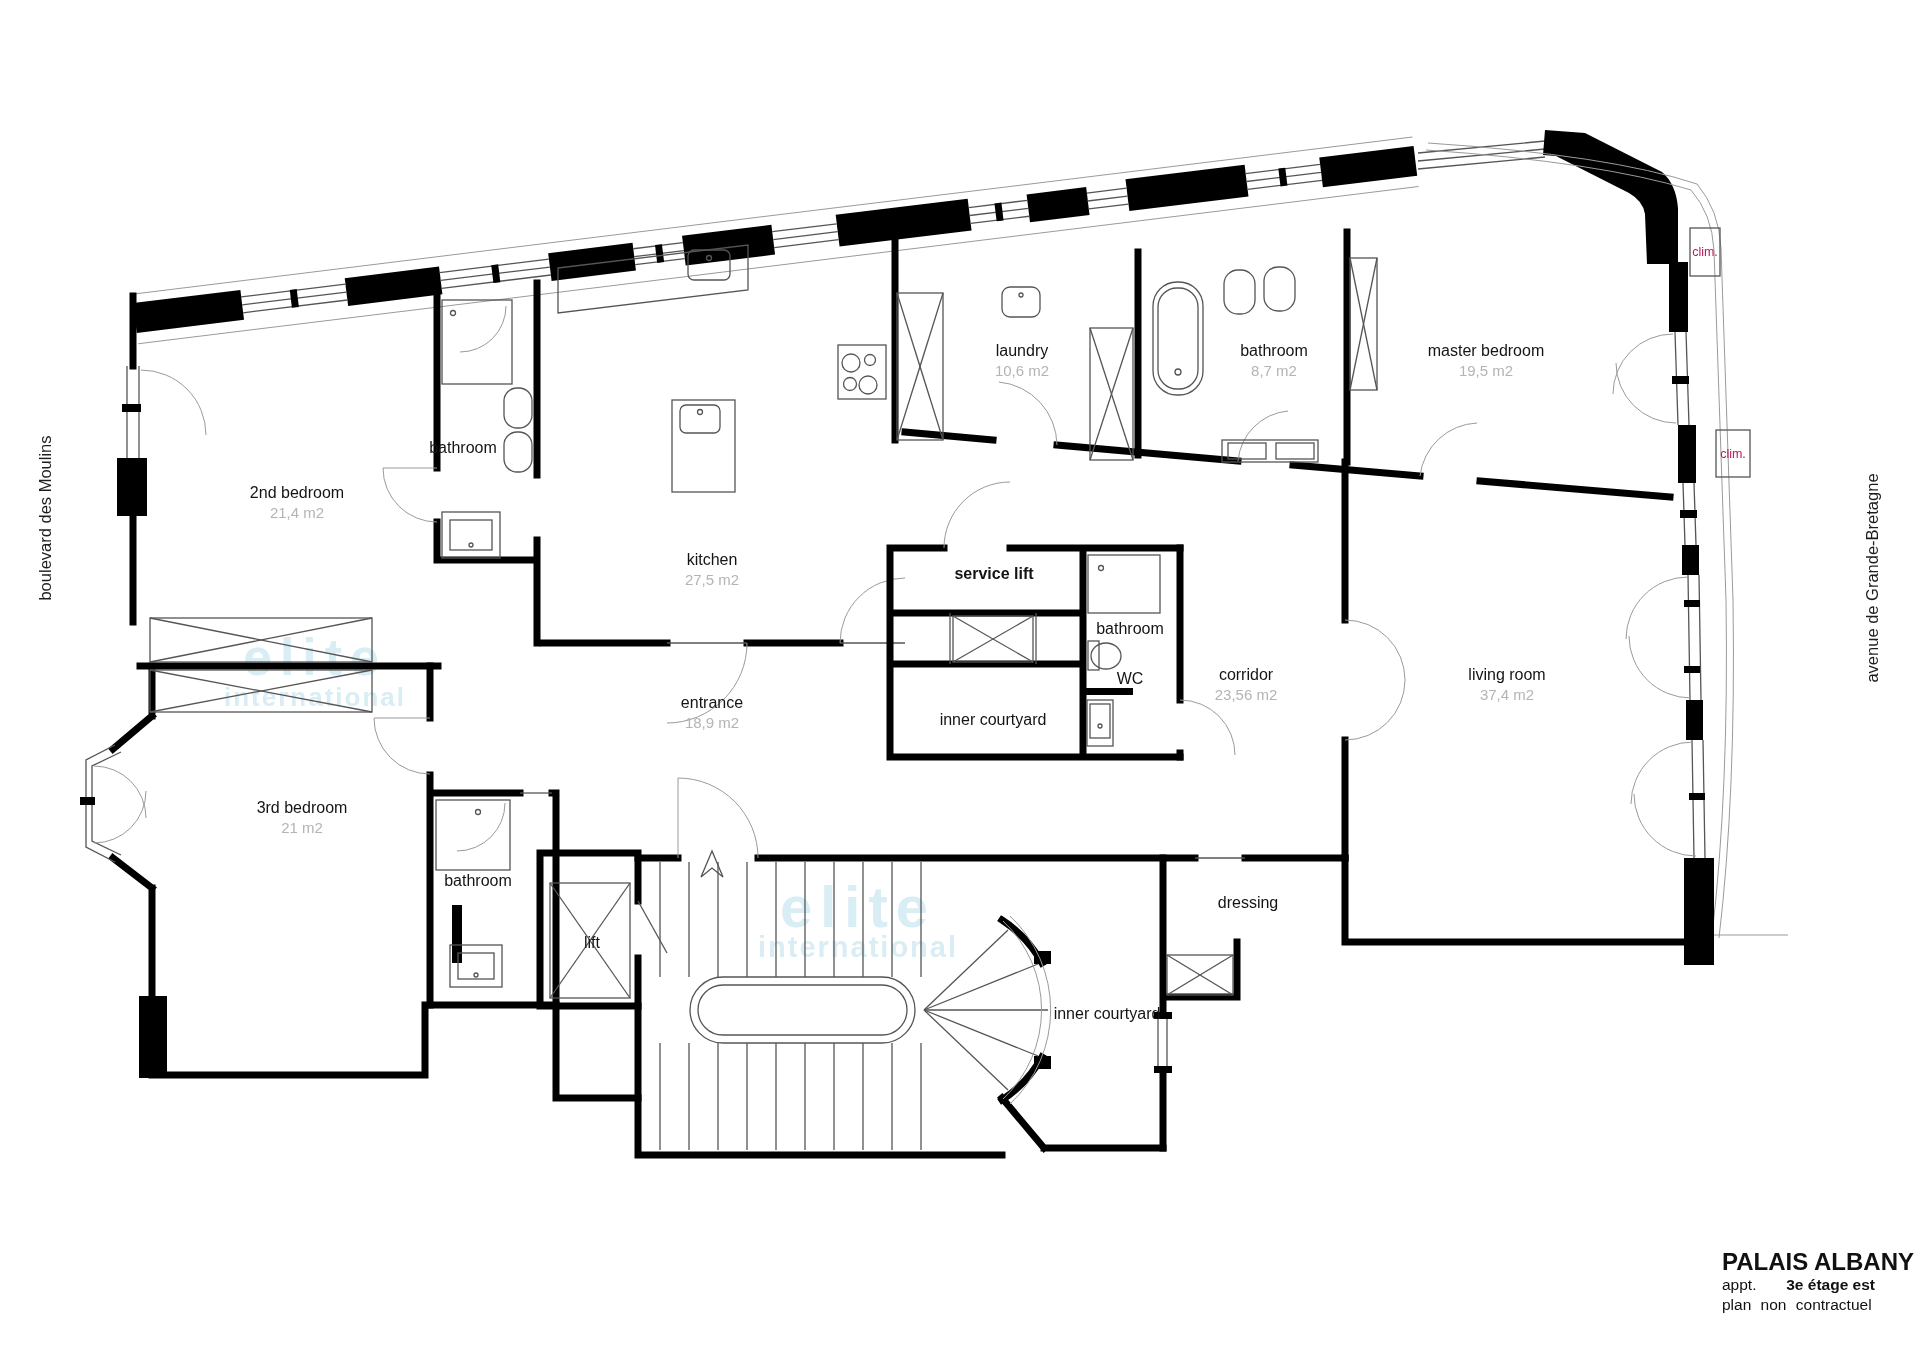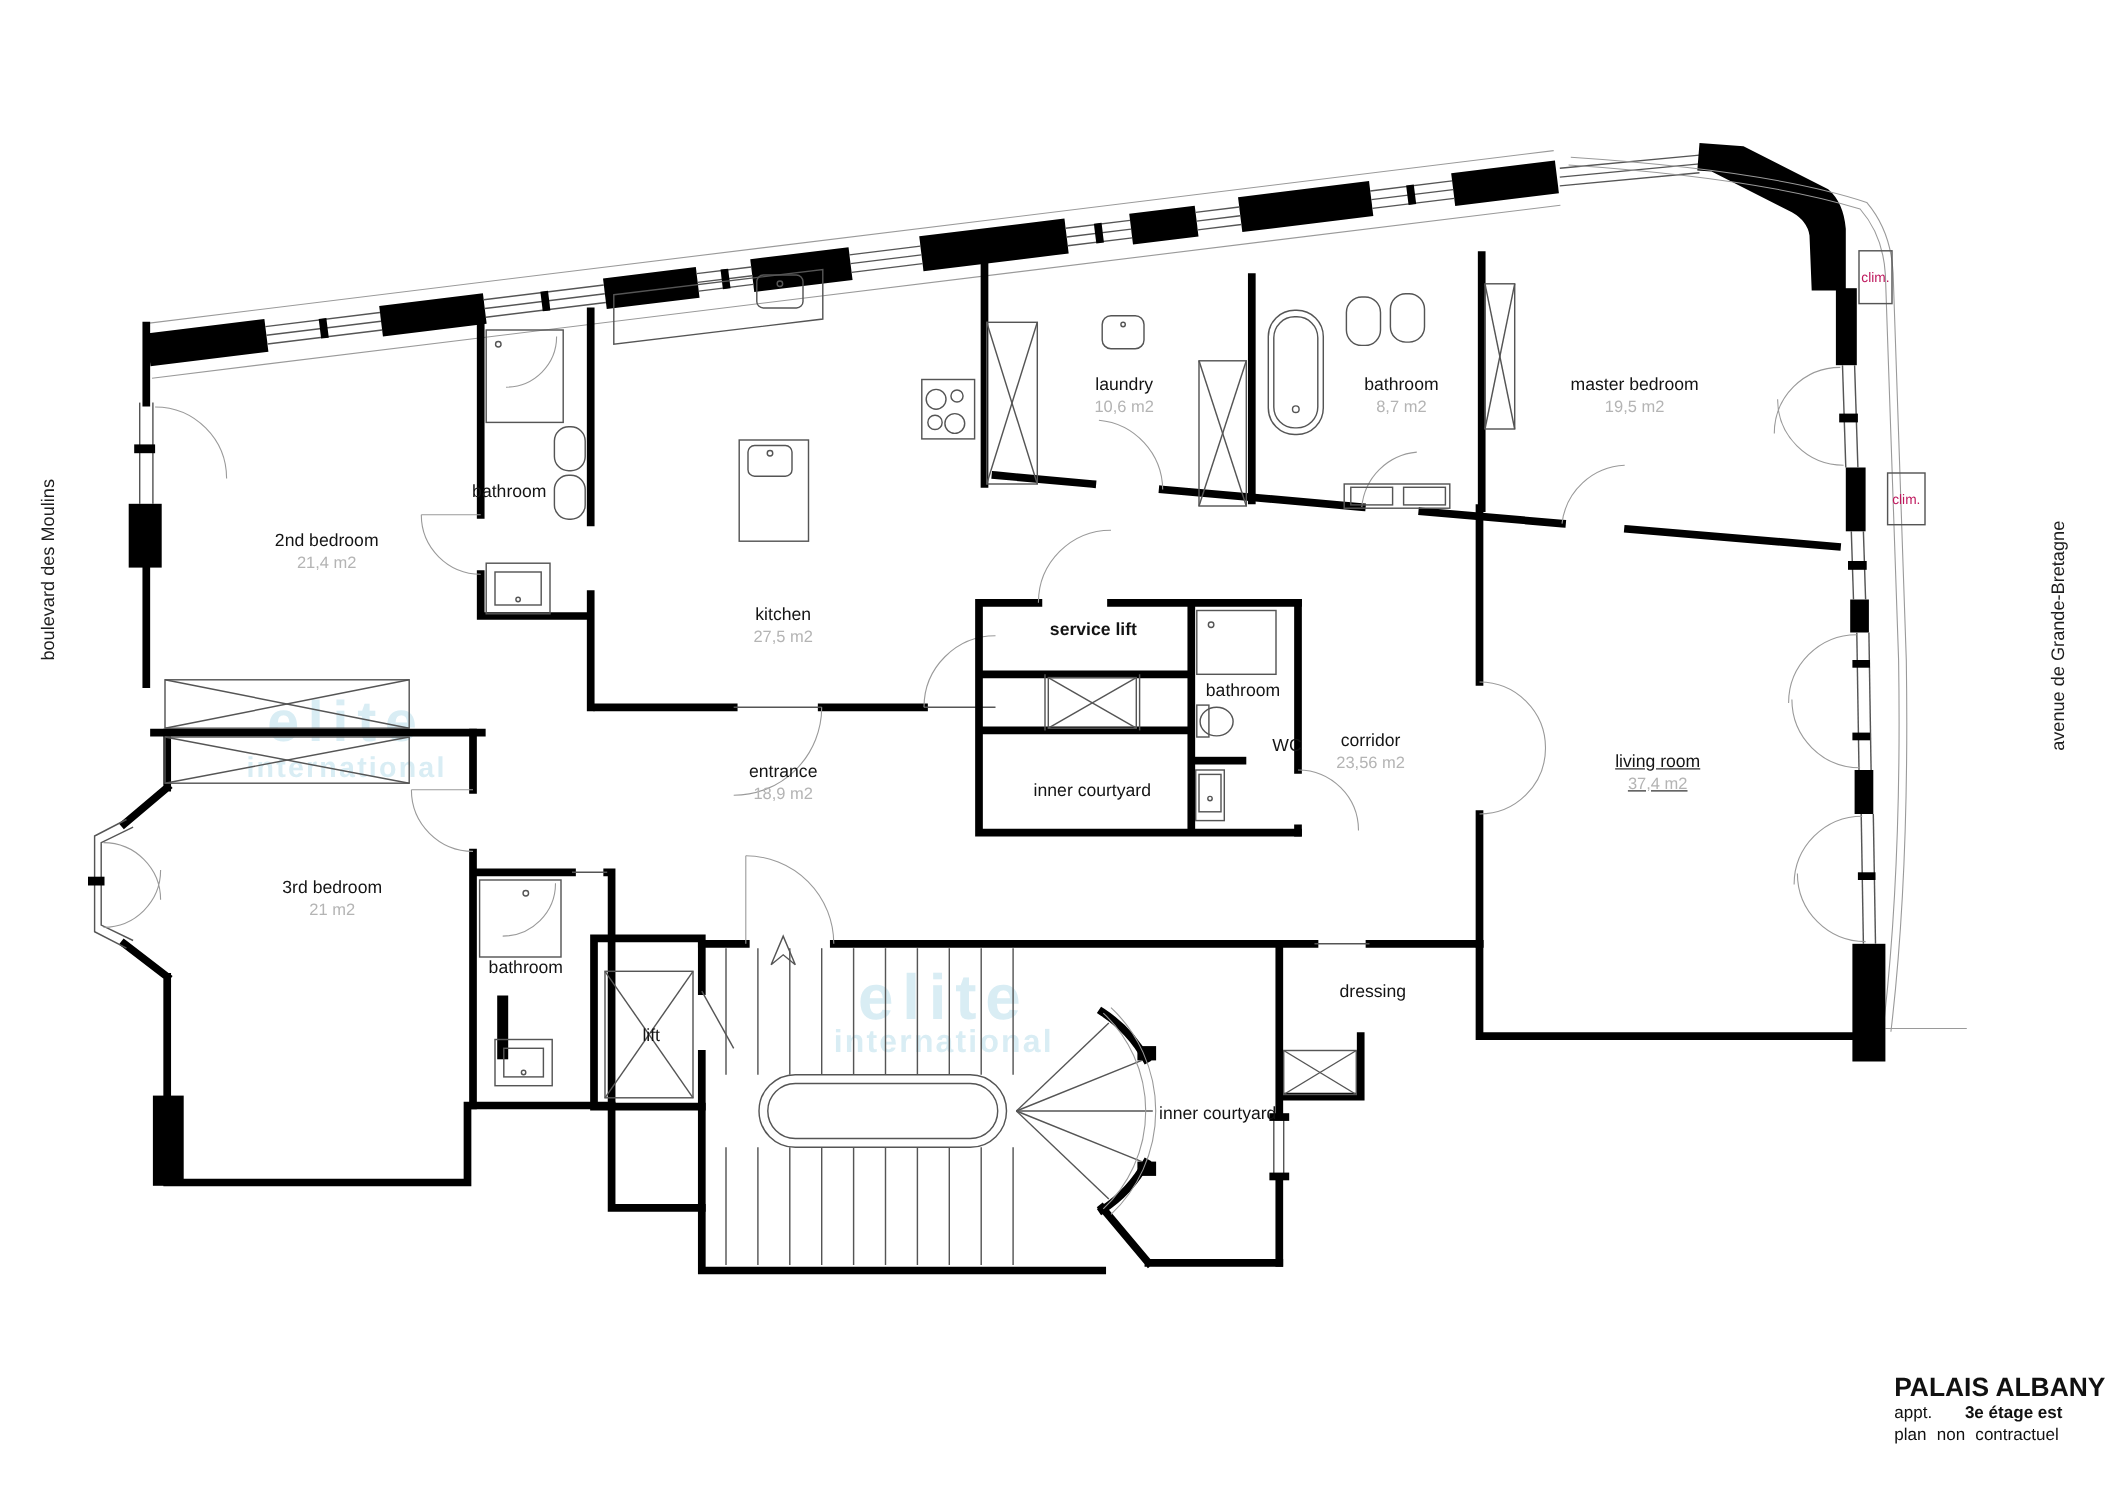--- a/index.html
+++ b/index.html
@@ -341,35 +341,35 @@
 <div class="lbl" style="left:1486px;top:360px;">
   <span>master bedroom</span>
   <span class="area">19,5 m2</span>
 </div>
 <div class="lbl" style="left:994px;top:573px;font-weight:bold;">
   <span>service lift</span>
 </div>
 <div class="lbl" style="left:1130px;top:628px;">
   <span>bathroom</span>
 </div>
-<div class="lbl" style="left:1130px;top:678px;margin-left:40px;">
+<div class="lbl" style="left:1130px;top:678px;">
   <span>WC</span>
 </div>
 <div class="lbl" style="left:1246px;top:672px;margin-top:12px;">
   <span>corridor</span>
   <span class="area">23,56 m2</span>
 </div>
 <div class="lbl wrap" style="left:993px;top:719px;">
   <span>inner courtyard</span>
 </div>
 <div class="lbl" style="left:712px;top:712px;">
   <span>entrance</span>
   <span class="area">18,9 m2</span>
 </div>
-<div class="lbl" style="left:1507px;top:703px;text-decoration:underline;">
+<div class="lbl" style="left:1507px;top:684px;">
   <span>living room</span>
   <span class="area">37,4 m2</span>
 </div>
 <div class="lbl" style="left:302px;top:817px;">
   <span>3rd bedroom</span>
   <span class="area">21 m2</span>
 </div>
 <div class="lbl" style="left:478px;top:880px;">
   <span>bathroom</span>
 </div>

